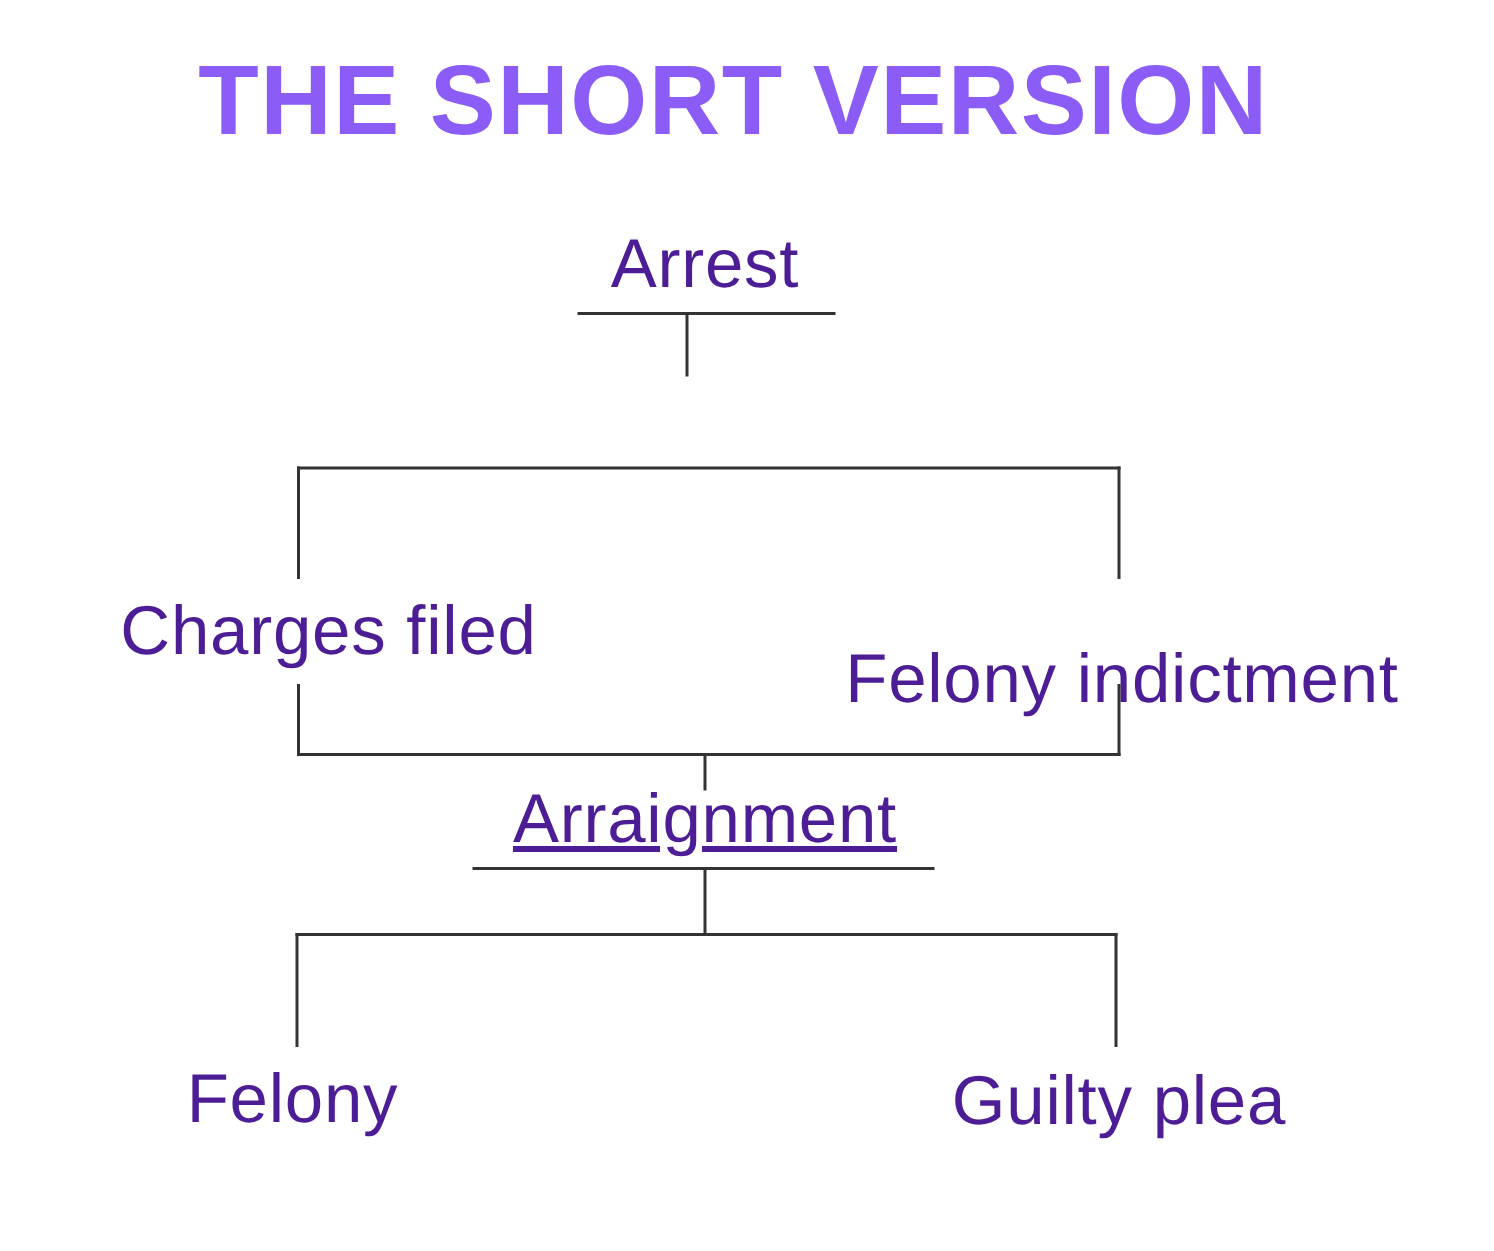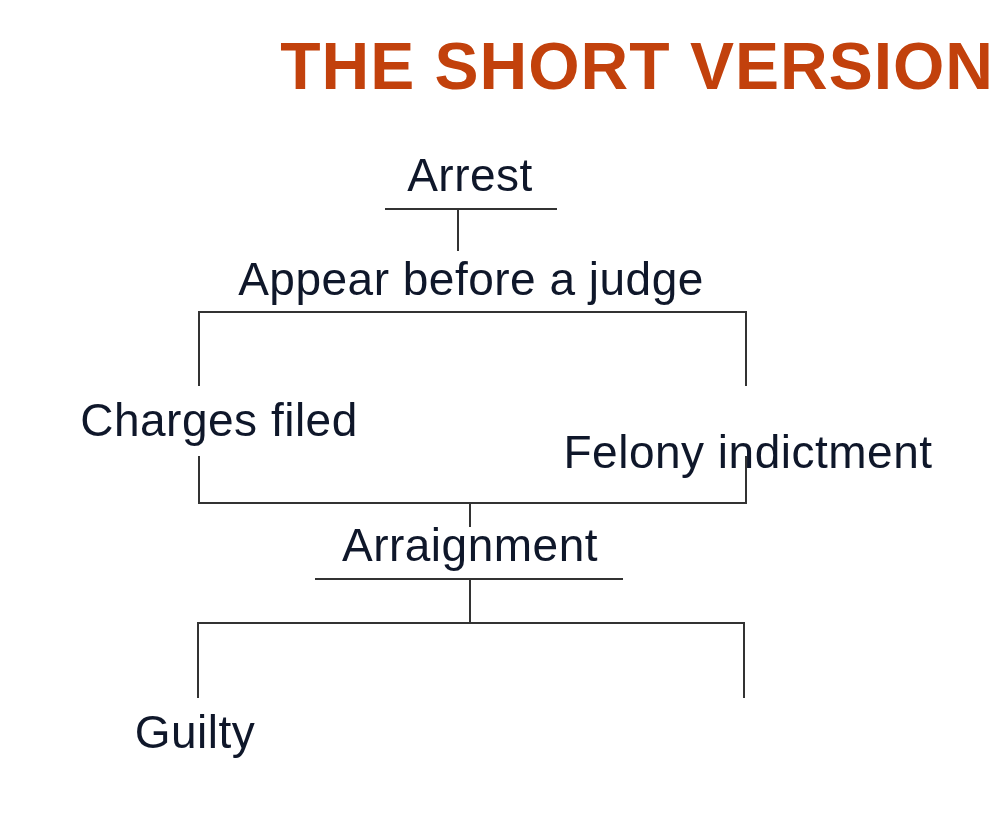--- a/index.html
+++ b/index.html
@@ -13,44 +13,43 @@
     height: 834px;
     background: #ffffff;
     font-family: "Liberation Sans", "DejaVu Sans", sans-serif;
     overflow: hidden;
   }
   .title {
     position: absolute;
     top: 33px;
     left: 0;
     width: 978px;
-    text-align: right;
+    text-align: center;
     font-size: 66px;
     font-weight: 700;
     letter-spacing: 1px;
-    color: #c2410c;
+    color: #8b5cf6;
     line-height: 1;
     white-space: nowrap;
-    margin-left: 16px;
   }
   .node {
     position: absolute;
     transform: translateX(-50%);
     font-size: 46px;
     font-weight: 400;
-    color: #0f172a;
+    color: #4c1d95;
     letter-spacing: 0.5px;
     line-height: 1;
     white-space: nowrap;
   }
   .node-arrest       { left: 470px; top: 152px; }
   .node-appear       { left: 471px; top: 256px; }
   .node-charges      { left: 199px; top: 397px; margin-left: 20px; }
   .node-felony       { left: 748px; top: 397px; margin-top: 32px; }
-  .node-arraignment  { left: 470px; top: 522px; }
+  .node-arraignment  { left: 470px; top: 522px; text-decoration: underline; }
   .node-trial        { left: 195px; top: 709px; }
   .node-guilty       { left: 746px; top: 710px; }
   .line {
     position: absolute;
     background: #333333;
   }
   
   .l-arrest-underline { left: 385px; top: 208px; width: 172px; height: 2px; }
   .l-arrest-drop      { left: 457px; top: 208px; width: 2px;  height: 43px; }
   
@@ -71,30 +70,30 @@
 </style>
 </head>
 <body>
 
 <div class="canvas">
 
   <div class="title">THE SHORT VERSION</div>
 
   <div class="node node-arrest">Arrest</div>
 
-  <div class="node node-appear">Appear before a judge</div>
 
   <div class="node node-charges">Charges filed</div>
 
   <div class="node node-felony">Felony indictment</div>
 
   <div class="node node-arraignment">Arraignment</div>
 
-  <div class="node node-trial">Guilty</div>
+  <div class="node node-trial">Felony</div>
 
+  <div class="node node-guilty">Guilty plea</div>
 
   <div class="line l-arrest-underline"></div>
   <div class="line l-arrest-drop"></div>
 
   <div class="line l-br1-top"></div>
   <div class="line l-br1-left"></div>
   <div class="line l-br1-right"></div>
 
   <div class="line l-join-left"></div>
   <div class="line l-join-right"></div>

